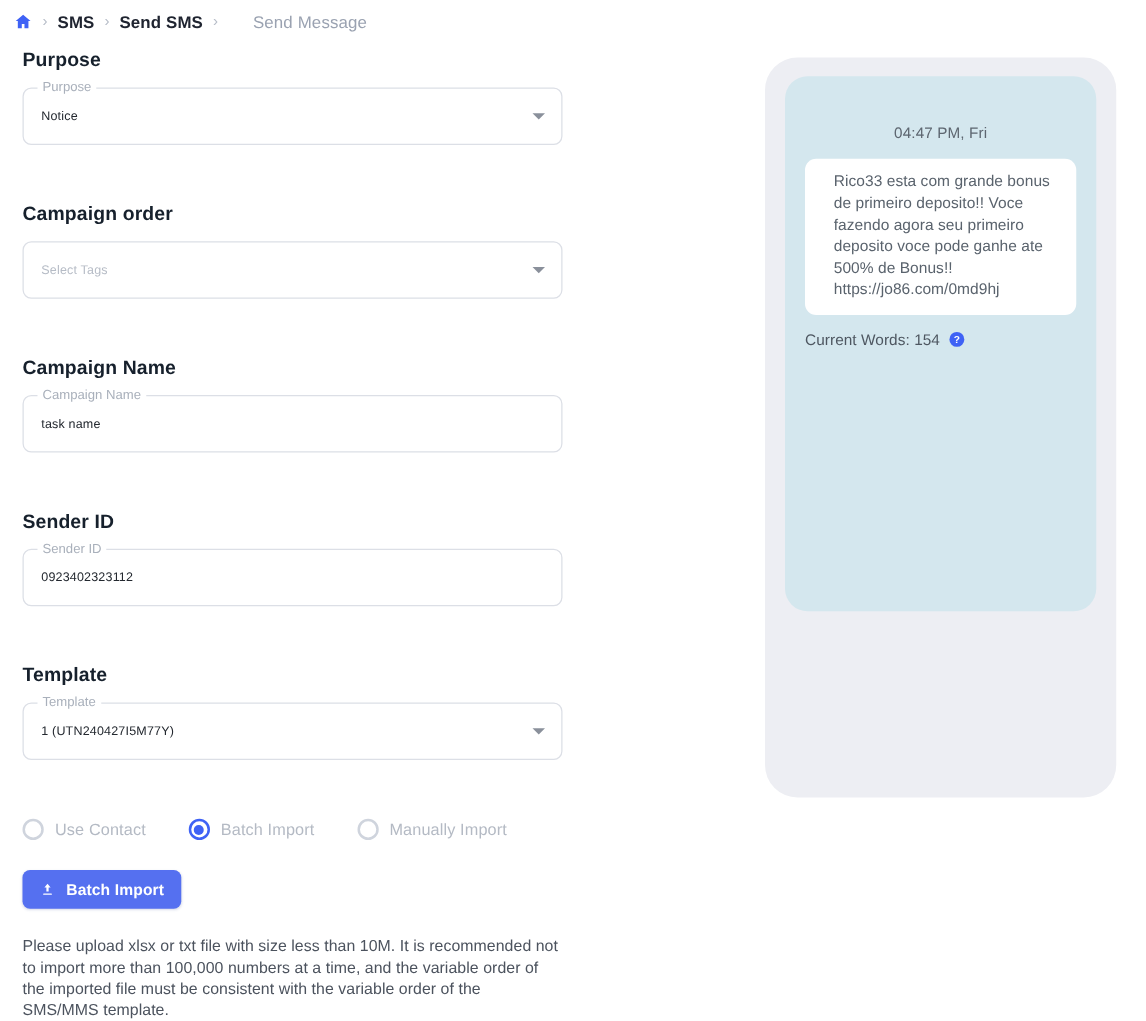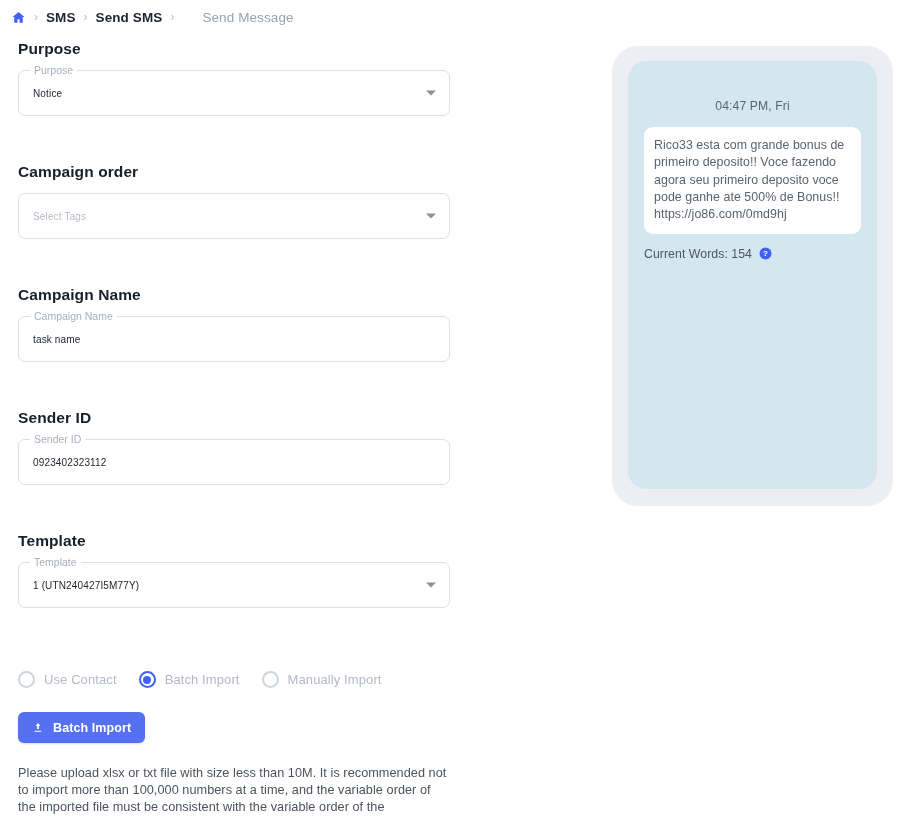--- a/index.html
+++ b/index.html
@@ -63,22 +63,22 @@
     position: absolute; right: 13px; top: 50%; transform: translateY(-50%);
     width: 0; height: 0;
     border-left: 5px solid transparent;
     border-right: 5px solid transparent;
     border-top: 5px solid #8a909b;
   }
   .gap-a { height: 29px; }
 
   
   .radio-row {
-    display: flex; align-items: center; gap: 0;
-    margin-top: 16px; margin-bottom: 24px;
+    display: flex; align-items: center; gap: 12px;
+    margin-bottom: 24px;
   }
   .radio-item { display: flex; align-items: center; margin-right: 22px; }
   .radio {
     width: 17px; height: 17px; border-radius: 50%;
     border: 2px solid #cfd4dd; background: #fff;
     display: inline-block; position: relative; flex: none;
   }
   .radio.checked { border-color: #3f62f5; }
   .radio.checked::after {
     content: ""; position: absolute;
@@ -108,21 +108,21 @@
     color: #4c535e;
     width: 430px;
     letter-spacing: .05px;
   }
   .link-gap { display: inline-block; width: 8px; }
 
   
   .phone-frame {
     position: absolute;
     left: 612px; top: 46px;
-    width: 281px; height: 460px;
+    width: 281px; height: 592px;
     background: #edeef3;
     border-radius: 26px;
   }
   .phone-screen {
     position: absolute;
     left: 16px; top: 15px;
     width: 249px; height: 428px;
     background: #d4e7ee;
     border-radius: 18px;
     padding: 12px 16px 0 16px;
@@ -131,21 +131,21 @@
     text-align: center;
     font-size: 12.2px;
     color: #5d6670;
     margin-top: 26px;
     letter-spacing: .1px;
   }
   .msg-bubble {
     margin-top: 14px;
     background: #ffffff;
     border-radius: 9px;
-    padding: 10px 11px 11px 10px;
+    padding: 10px 11px 11px 23px;
     font-size: 12.4px;
     line-height: 17.3px;
     color: #5a636d;
     letter-spacing: .05px;
     word-break: break-word;
   }
   .words-row {
     display: flex; align-items: flex-start; gap: 7px;
     margin-top: 13px;
     font-size: 12.3px;

